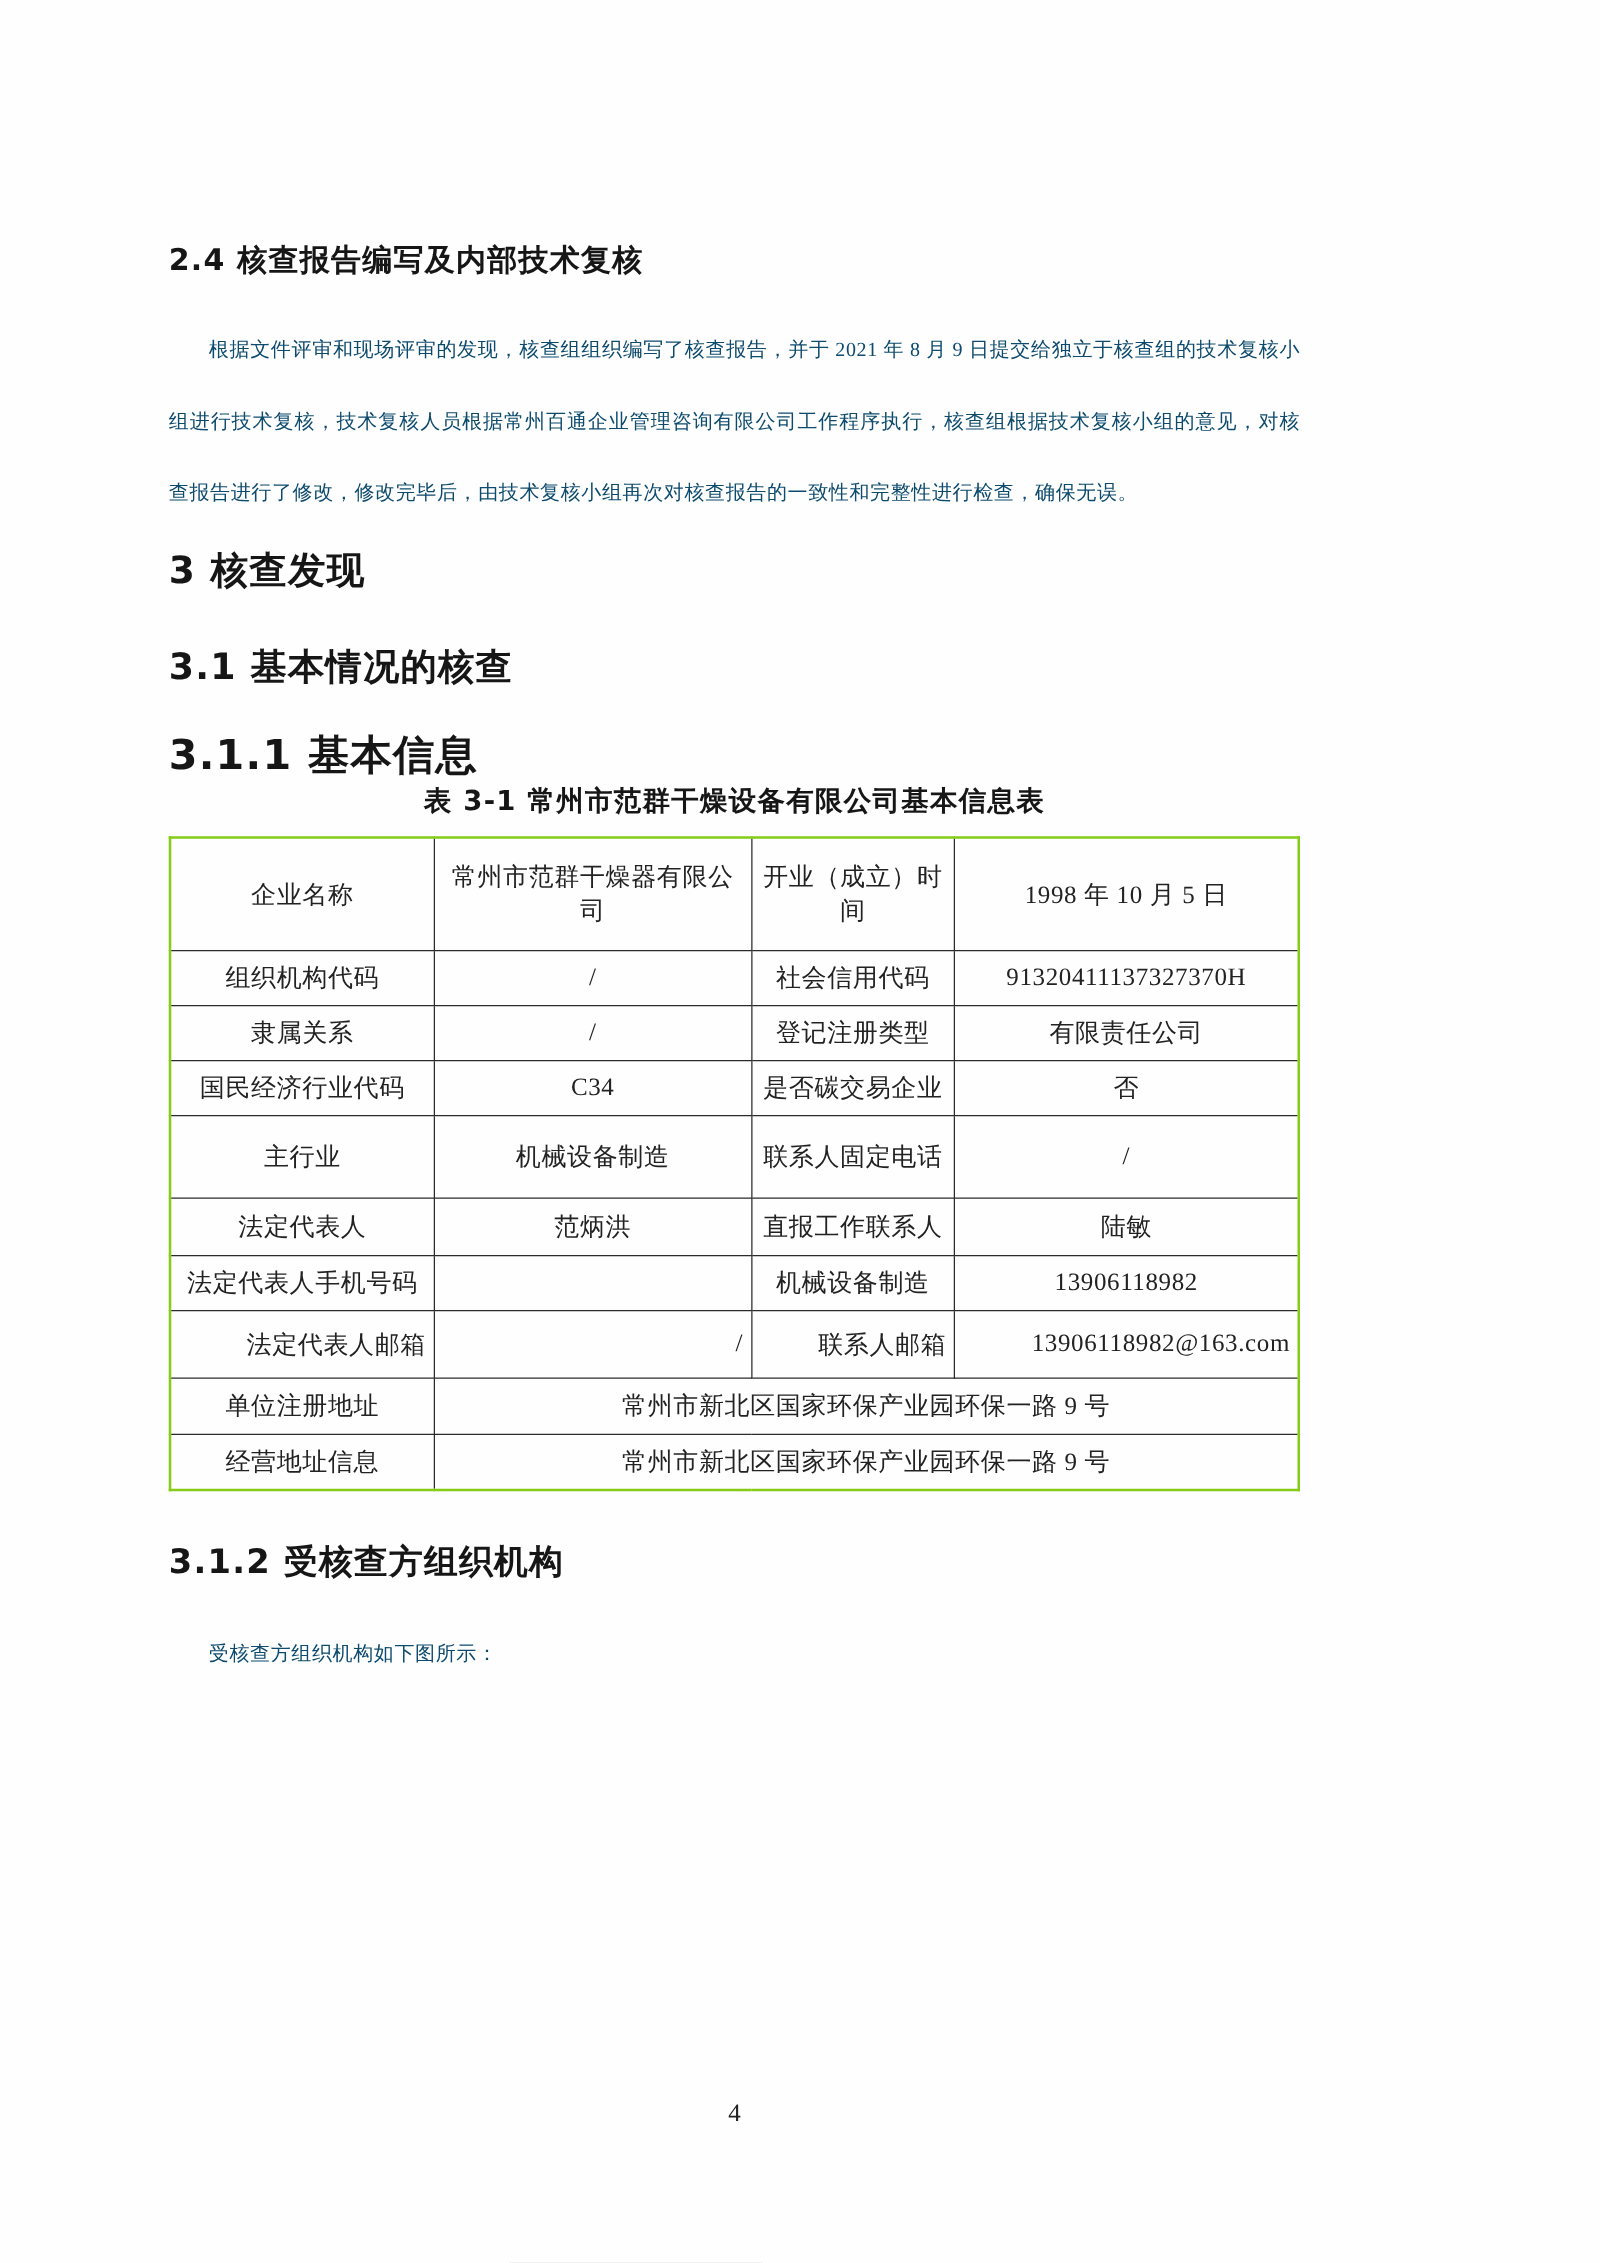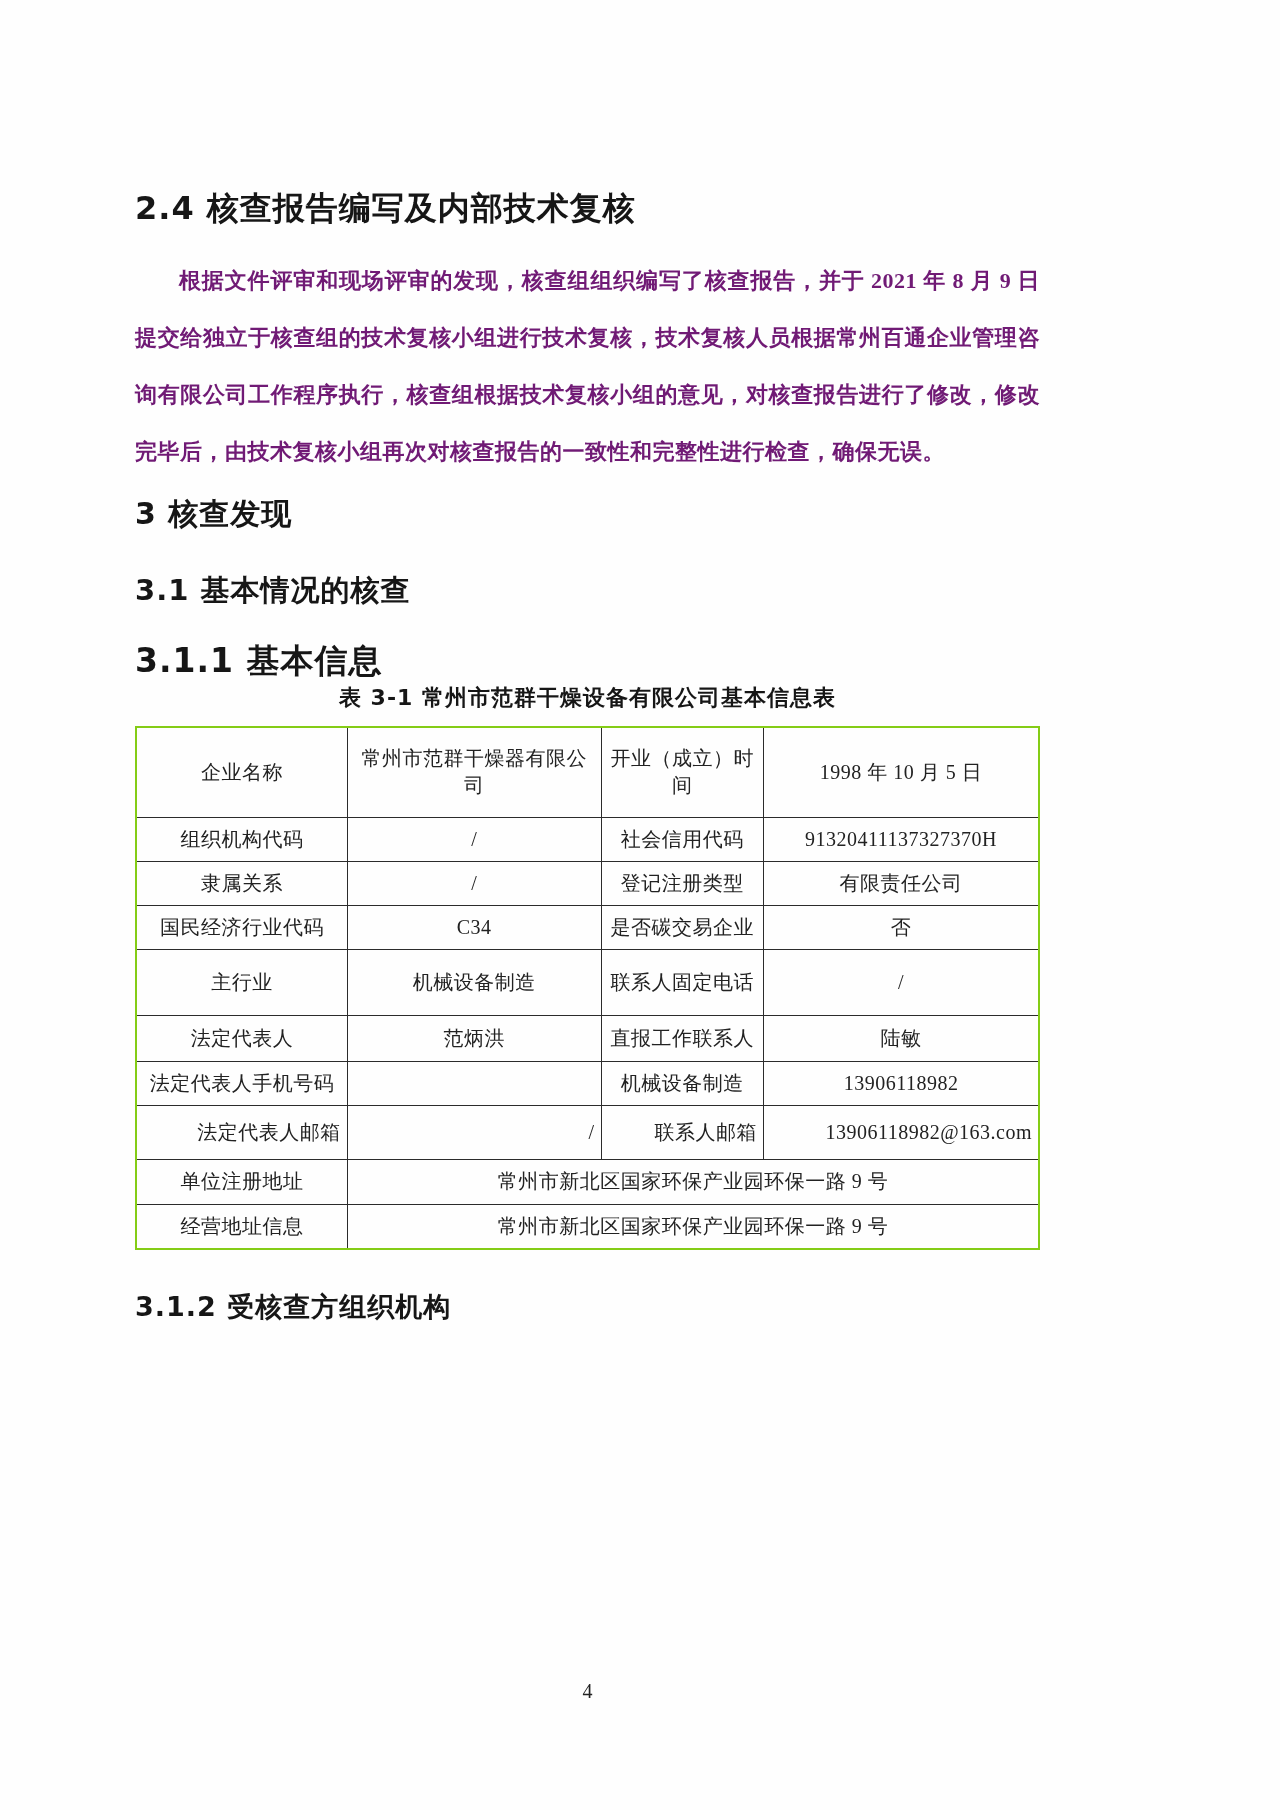--- a/index.html
+++ b/index.html
@@ -19,32 +19,31 @@
     margin-left: 135px;
     width: 905px;
     padding-top: 190px;
   }
   .h-major {
     font-family: "DejaVu Sans", sans-serif;
     font-weight: bold;
     color: #161616;
     letter-spacing: 1px;
   }
-  .h24 { font-size: 32px; line-height: 36px; margin-bottom: 26px; }
+  .h24 { font-size: 24px; line-height: 36px; margin-bottom: 26px; }
   .h3  { font-size: 30px; line-height: 40px; margin-top: 14px; }
   .h31 { font-size: 29px; line-height: 40px; margin-top: 36px; }
   .h311{ font-size: 33px; line-height: 36px; margin-top: 33px; }
   .h312{ font-size: 27px; line-height: 38px; margin-top: 38px; }
   .para {
-    font-size: 22px;
+    font-size: 16px;
     text-align: justify;
     text-indent: 2em;
-    color: #701a75;
+    color: #0c4a6e;
     letter-spacing: 0.5px;
-    font-weight: bold;
   }
   .p1 { line-height: 57px; margin-top: 0; }
   .p2 { line-height: 46px; margin-top: 27px; }
   .p3 { line-height: 30px; margin-top: 40px; }
   .table-caption {
     font-family: "DejaVu Sans", sans-serif;
     font-weight: bold;
     font-size: 22px;
     text-align: center;
     margin-top: 4px;
@@ -173,17 +172,18 @@
         </tr>
         <tr class="r10">
           <td>经营地址信息</td>
           <td colspan="3">常州市新北区国家环保产业园环保一路 9 号</td>
         </tr>
       </tbody>
     </table>
 
     <div class="h-major h312">3.1.2 受核查方组织机构</div>
 
+    <p class="para p3">受核查方组织机构如下图所示：</p>
 
   </div>
 
   <div class="page-number">4</div>
 </div>
 
 </body></html>

